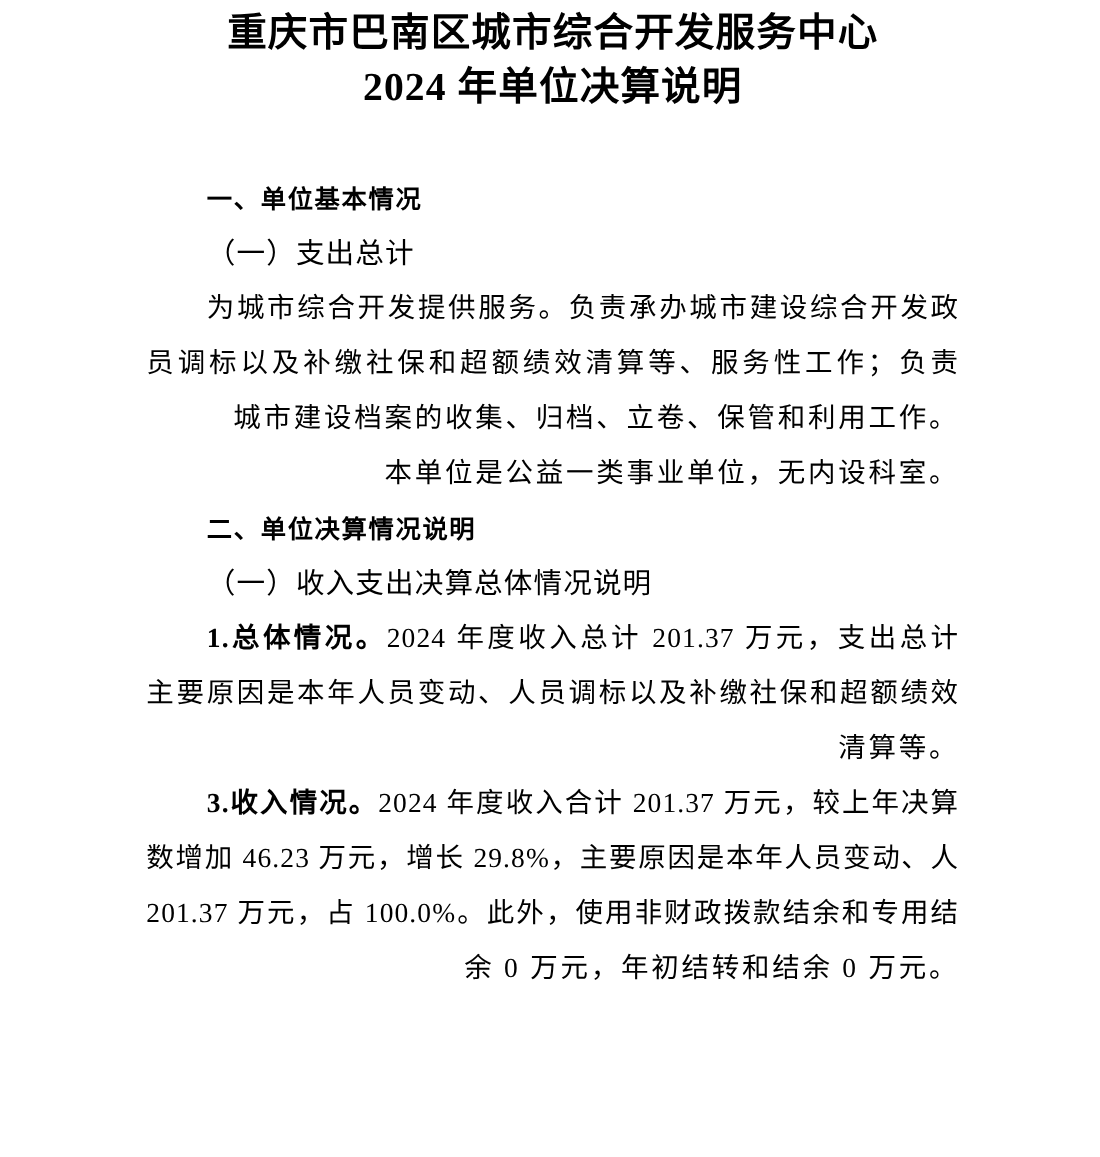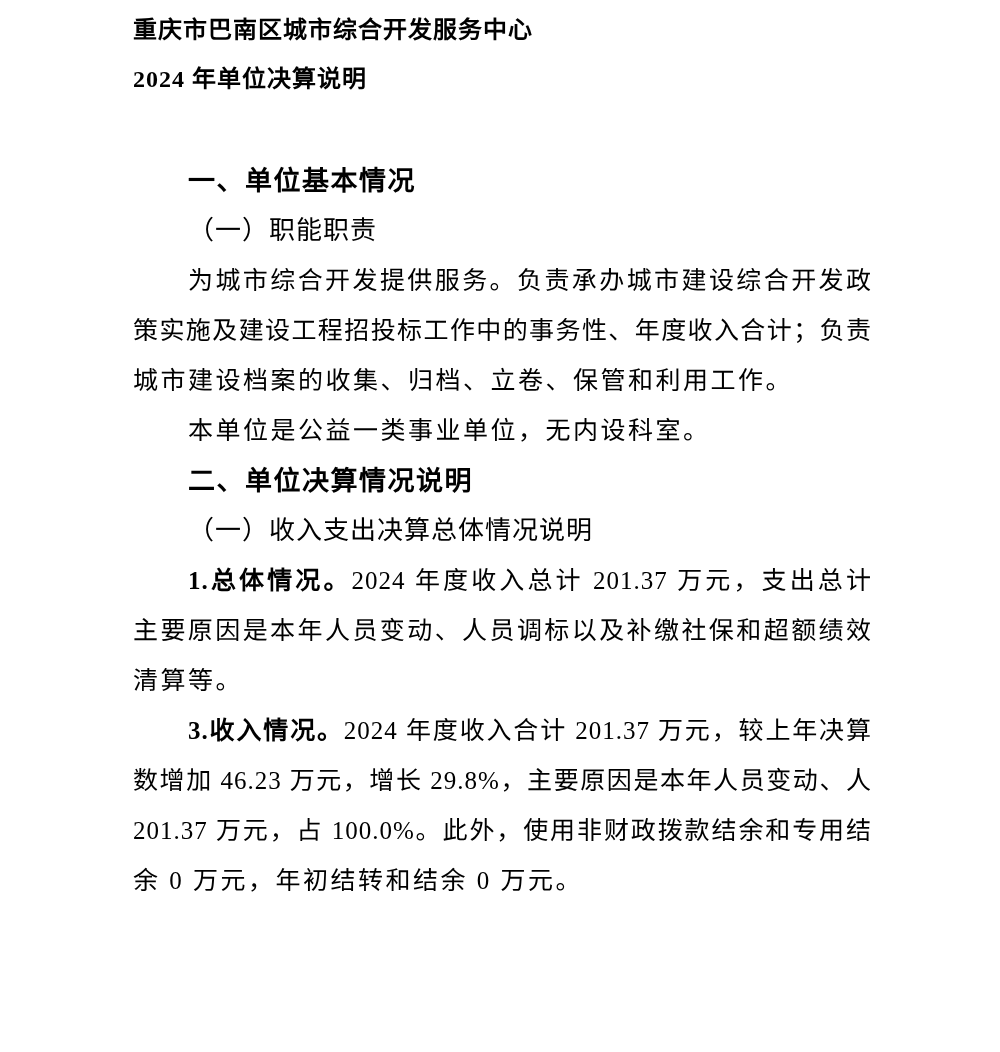--- a/index.html
+++ b/index.html
@@ -13,49 +13,51 @@
     height: 1052px;
     margin: 0 auto;
     background: #ffffff;
     color: #000000;
     box-sizing: border-box;
     padding: 6px 128px 0 133px;
     overflow: hidden;
     font-family: "Liberation Serif", "DejaVu Serif", serif;
   }
   .doc-title {
+    text-align: center;
     font-weight: 700;
-    font-size: 24px;
+    font-size: 36px;
     line-height: 49px;
     letter-spacing: 1px;
     margin: 0;
   }
   .title-spacer {
     height: 52px;
   }
   .line {
     line-height: 50px;
     white-space: nowrap;
   }
   .h-major {
     font-family: "Liberation Sans", "DejaVu Sans", sans-serif;
     font-weight: 700;
-    font-size: 27px;
+    font-size: 23px;
     letter-spacing: 1.5px;
     padding-left: 55px;
   }
   .h-sub {
     font-size: 26px;
     letter-spacing: 1px;
     padding-left: 55px;
   }
   .body-line {
     font-size: 25px;
     letter-spacing: 2.5px;
     white-space: normal;
+    text-align: right;
   }
   .body-line.full {
     text-align: justify;
     text-align-last: justify;
     letter-spacing: 1px;
   }
   .body-line.indent {
     padding-left: 55px;
   }
   .run.bold {
@@ -66,23 +68,23 @@
 <body>
 
 <div class="page">
   <div class="doc-title">
     <div>重庆市巴南区城市综合开发服务中心</div>
     <div>2024 年单位决算说明</div>
   </div>
   <div class="title-spacer"></div>
   <div>
       <div class="line h-major">一、单位基本情况</div>
-      <div class="line h-sub">（一）职能职责</div>
+      <div class="line h-sub">（一）支出总计</div>
       <div class="line body-line full indent"><span class="run">为城市综合开发提供服务。负责承办城市建设综合开发政</span></div>
-      <div class="line body-line full"><span class="run">策实施及建设工程招投标工作中的事务性、年度收入合计；负责</span></div>
+      <div class="line body-line full"><span class="run">员调标以及补缴社保和超额绩效清算等、服务性工作；负责</span></div>
       <div class="line body-line"><span class="run">城市建设档案的收集、归档、立卷、保管和利用工作。</span></div>
       <div class="line body-line indent"><span class="run">本单位是公益一类事业单位，无内设科室。</span></div>
       <div class="line h-major">二、单位决算情况说明</div>
       <div class="line h-sub">（一）收入支出决算总体情况说明</div>
       <div class="line body-line full indent"><span class="run bold">1.总体情况。</span><span class="run">2024 年度收入总计 201.37 万元，支出总计</span></div>
       <div class="line body-line full"><span class="run">主要原因是本年人员变动、人员调标以及补缴社保和超额绩效</span></div>
       <div class="line body-line"><span class="run">清算等。</span></div>
       <div class="line body-line full indent"><span class="run bold">3.收入情况。</span><span class="run">2024 年度收入合计 201.37 万元，较上年决算</span></div>
       <div class="line body-line full"><span class="run">数增加 46.23 万元，增长 29.8%，主要原因是本年人员变动、人</span></div>
       <div class="line body-line full"><span class="run">201.37 万元，占 100.0%。此外，使用非财政拨款结余和专用结</span></div>

